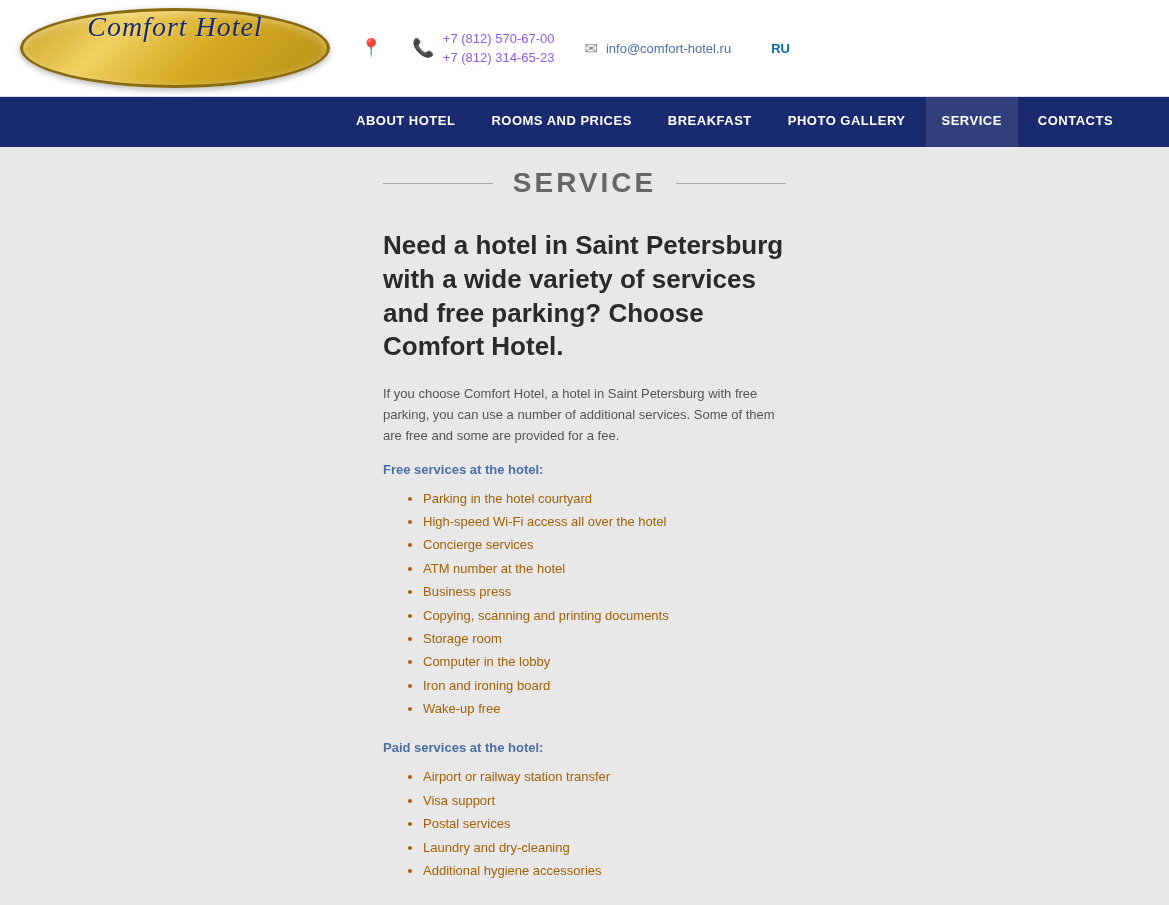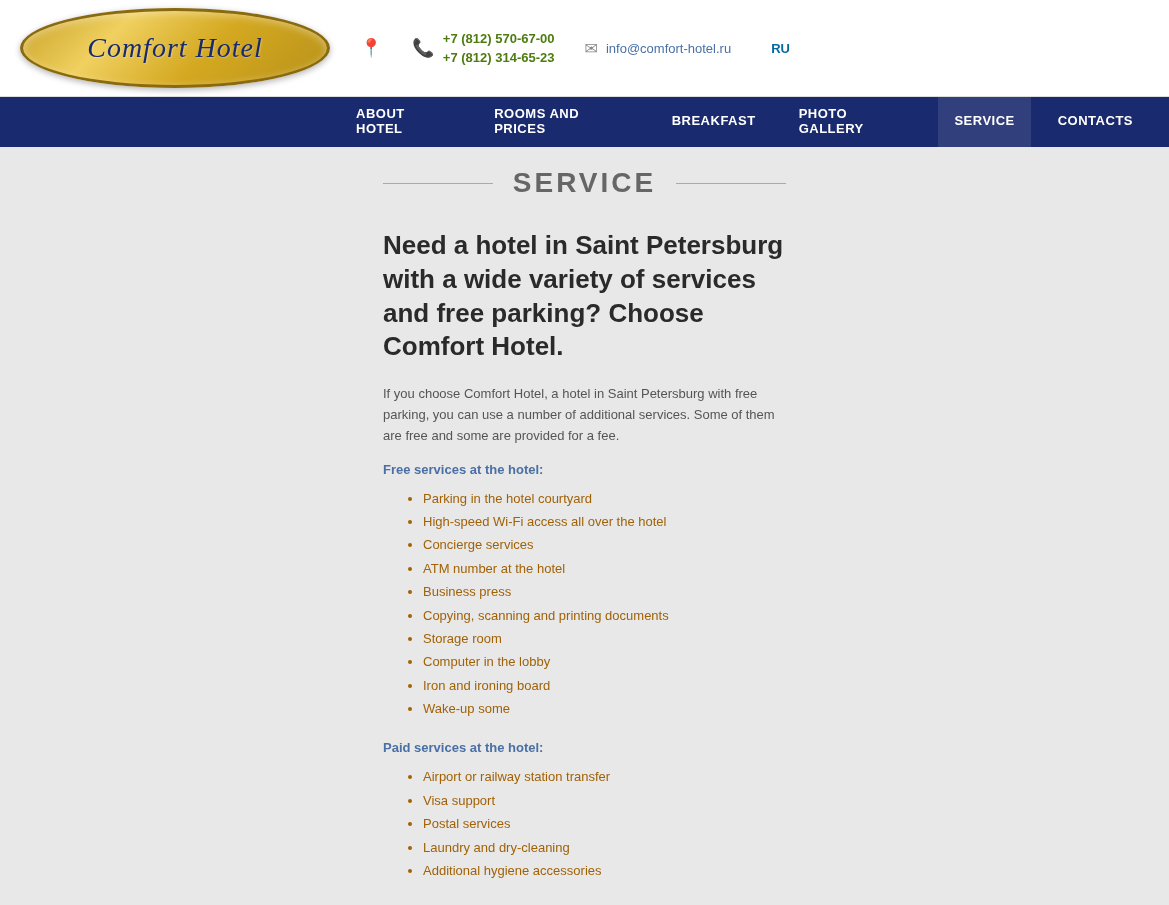--- a/index.html
+++ b/index.html
@@ -18,21 +18,21 @@
       width: 340px;
       flex-shrink: 0;
     }
     .logo-oval {
       width: 310px;
       height: 80px;
       background: linear-gradient(135deg, #c9a227 0%, #f0d060 30%, #d4a820 60%, #b8921a 100%);
       border-radius: 50%;
       border: 3px solid #8a6a10;
       display: flex;
-      align-items: center;
+      align-items: flex-start;
       justify-content: center;
       box-shadow: inset 0 2px 8px rgba(255,255,255,0.4), 0 2px 6px rgba(0,0,0,0.3);
     }
     .logo-text {
       font-family: 'Georgia', serif;
       font-style: italic;
       color: #1a2a6e;
       font-size: 28px;
       letter-spacing: 1px;
       text-shadow: 1px 1px 2px rgba(255,255,255,0.3);
@@ -50,21 +50,21 @@
       font-size: 13px;
       color: #555;
     }
     .pin-icon { color: #888; font-size: 18px; }
     .phone-block {
       display: flex;
       align-items: center;
       gap: 8px;
     }
     .phone-icon { color: #888; font-size: 18px; }
-    .phone-numbers { font-size: 13px; color: #4d7c0f; font-weight: bold; }
+    .phone-numbers { font-size: 13px; color: #8b5cf6; }
     .phone-numbers div { line-height: 1.5; }
     .email-block {
       display: flex;
       align-items: center;
       gap: 8px;
       font-size: 13px;
     }
     .email-icon { color: #888; font-size: 16px; }
     .email-link { color: #4a6fa5; text-decoration: none; }
     .lang-switch { font-size: 13px; color: #0369a1; margin-left: 10px; font-weight: bold; }
@@ -73,21 +73,21 @@
     .nav-bar {
       background: #1a2a6e;
       display: flex;
       align-items: stretch;
       padding: 0 20px;
       min-height: 50px;
     }
     .nav-items {
       display: flex;
       align-items: stretch;
-      gap: 11px;
+      gap: 4px;
       margin-left: 320px;
     }
     .nav-item {
       color: #fff;
       text-decoration: none;
       font-size: 13px;
       font-weight: bold;
       padding: 0 16px;
       display: flex;
       align-items: center;
@@ -226,21 +226,21 @@
     <ul class="service-list">
       <li>Parking in the hotel courtyard</li>
       <li>High-speed Wi-Fi access all over the hotel</li>
       <li>Concierge services</li>
       <li>ATM number at the hotel</li>
       <li>Business press</li>
       <li>Copying, scanning and printing documents</li>
       <li>Storage room</li>
       <li>Computer in the lobby</li>
       <li>Iron and ironing board</li>
-      <li>Wake-up some</li>
+      <li>Wake-up free</li>
     </ul>
 
     <p class="section-label">Paid services at the hotel:</p>
     <ul class="service-list">
       <li>Airport or railway station transfer</li>
       <li>Visa support</li>
       <li>Postal services</li>
       <li>Laundry and dry-cleaning</li>
       <li>Additional hygiene accessories</li>
     </ul>

